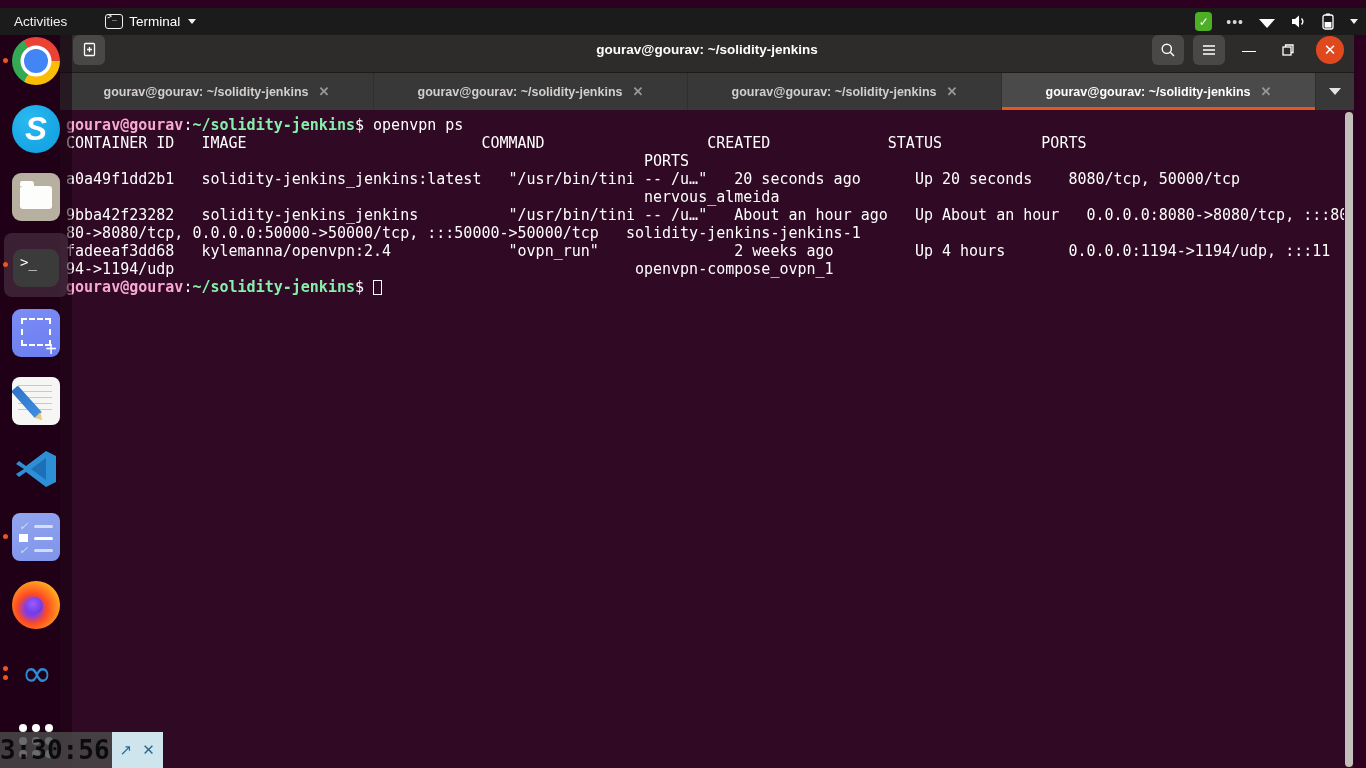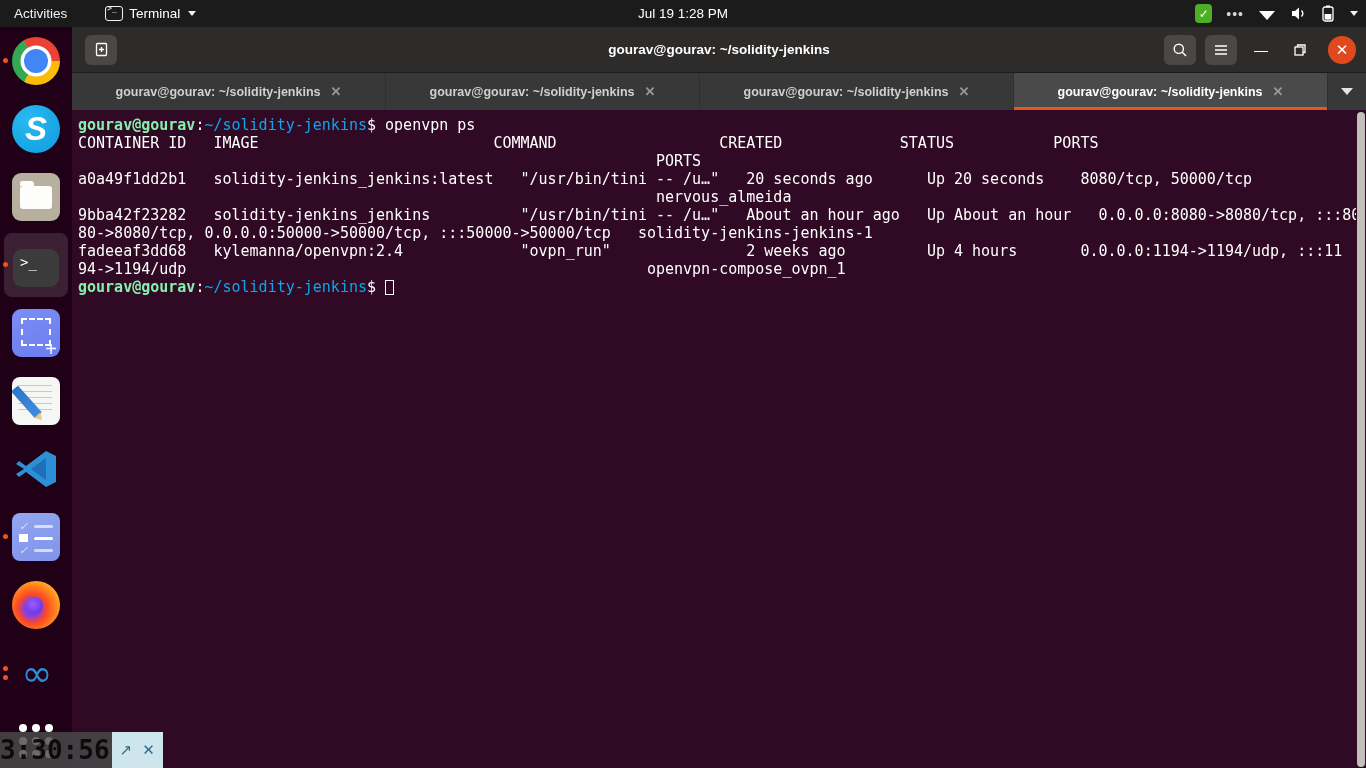--- a/index.html
+++ b/index.html
@@ -8,21 +8,21 @@
     width: 1366px;
     height: 768px;
     overflow: hidden;
     background: #2c001e;
     font-family: "Liberation Sans", sans-serif;
   }
 
   
   #topbar {
     position: absolute;
-    top: 0; left: 0;
+    top: 8px; left: 0;
     width: 1366px; height: 27px;
     background: #1b1b1b;
     color: #ffffff;
     font-size: 13.5px;
     display: flex;
     align-items: center;
     z-index: 60;
   }
   #activities {
     padding: 0 10px 0 14px;
@@ -300,21 +300,21 @@
   .ico-grid i {
     background: #ffffff;
     border-radius: 50%;
     display: block;
     width: 8px; height: 8px;
   }
 
   
   #window {
     position: absolute;
-    top: 27px; left: 72px;
+    top: 27px; left: 60px;
     width: 1294px; height: 619px;
     background: #300a24;
   }
   #titlebar {
     height: 45px;
     background: #2e2c2b;
     display: flex;
     align-items: center;
     position: relative;
     border-bottom: 1px solid #1d1b1a;
@@ -420,22 +420,22 @@
   }
   #term-text {
     position: absolute;
     top: 6px; left: 6px;
     font-family: "DejaVu Sans Mono", monospace;
     font-size: 15px;
     line-height: 18px;
     color: #ffffff;
     white-space: pre;
   }
-  .c-user { color: #86efac; font-weight: bold; margin-top: 24px; }
-  .c-path { color: #0ea5e9; font-weight: normal; }
+  .c-user { color: #f9a8d4; font-weight: bold; margin-top: 24px; }
+  .c-path { color: #86efac; font-weight: bold; }
   .c-punct { color: #ffffff; }
   .cursor-box {
     display: inline-block;
     width: 9px; height: 15px;
     border: 1.5px solid #ffffff;
     vertical-align: -3px;
     box-sizing: border-box;
   }
   #scrollbar {
     position: absolute;
@@ -483,21 +483,20 @@
 </head>
 <body>
 
 <div id="topbar">
   <div id="activities">Activities</div>
   <div id="app-menu">
     <span class="term-mini"></span>
     <span>Terminal</span>
     <span class="caret-down"></span>
   </div>
-  <div id="clock">Jul 19  1:28 PM</div>
   <div id="tray">
     <span class="tray-ico">
         <span class="green-check">✓</span>
       </span>
     <span class="tray-ico dots3">•••</span>
     <span class="tray-ico">
       <svg width="18" height="14" viewBox="0 0 18 14">
           <path d="M1 4 L9 13 L17 4 Z" fill="#ffffff"></path>
         </svg>
     </span>

